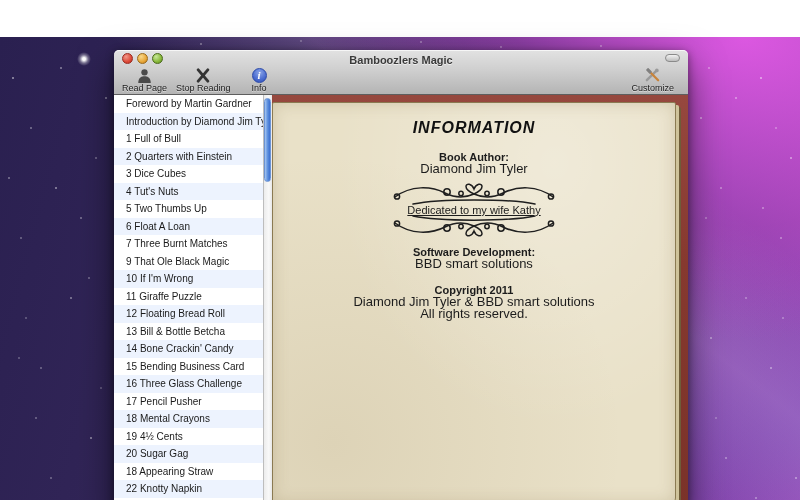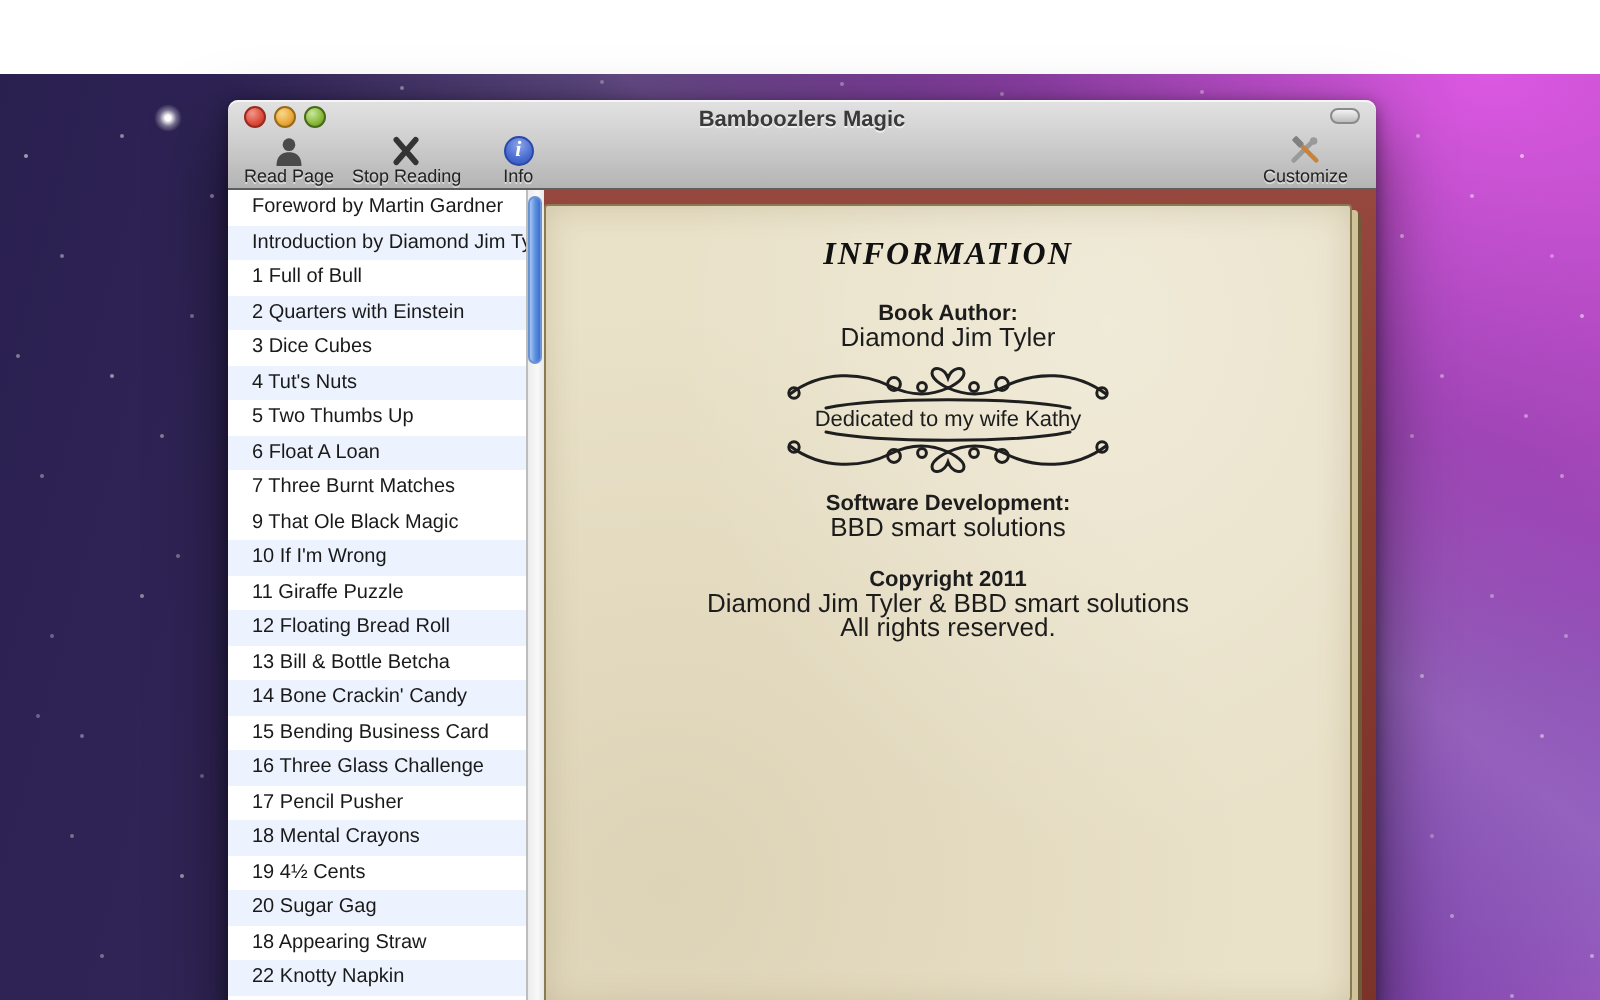--- a/index.html
+++ b/index.html
@@ -83,25 +83,25 @@
   .book{flex:1;position:relative;
     background:linear-gradient(180deg,#96483e 0%,#86392f 40%,#7a3229 100%);}
   .page{position:absolute;top:7px;left:0;right:12px;bottom:11px;
     background:
       radial-gradient(ellipse at 70% 15%, rgba(255,255,255,.30), transparent 55%),
       radial-gradient(ellipse at 15% 85%, rgba(135,110,60,.12), transparent 60%),
       #e9e1c8;
     border:1px solid #8a7a52;border-radius:2px 2px 6px 2px;box-sizing:border-box;
     box-shadow:3px 3px 0 #cfc39b,5px 5px 0 #6e5c38,inset 0 0 16px rgba(120,95,50,.22);
     text-align:center;color:#1c1c1c;}
-  .pg-title{margin-top:16px;font-family:Liberation Serif, serif;font-weight:bold;
+  .pg-title{margin-top:16px;font-family:Liberation Sans, sans-serif;font-weight:bold;
     font-style:italic;font-size:16px;letter-spacing:1px;color:#111;}
   .pg-label{margin-top:14px;font-size:11px;font-weight:bold;line-height:12px;}
   .pg-text{font-size:13px;line-height:12px;}
-  .ornament{margin:5px auto 0;width:170px;position:relative;}
+  .ornament{margin:5px auto 0;width:170px;position:relative;text-decoration:underline;}
   .ornament svg{display:block;margin:0 auto;}
   .orn-bottom{transform:scaleY(-1);}
   .dedication{font-size:11px;line-height:12px;color:#1c1c1c;margin:-1px 0;}
   .pg-label.first{margin-top:6px;}
 </style>
 </head>
 <body>
 
 <div class="desktop">
   <div class="stars"></div>

